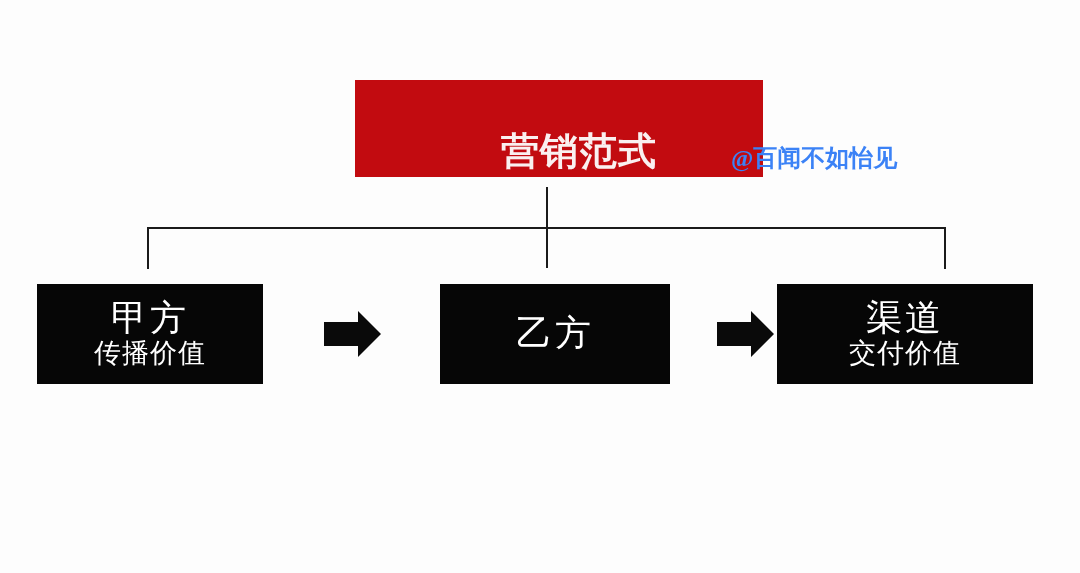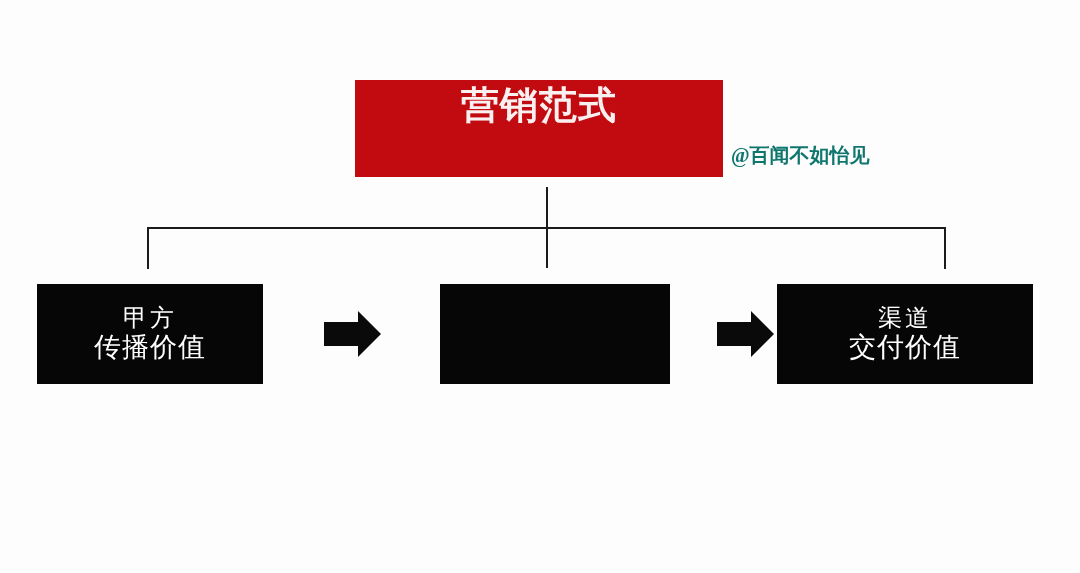--- a/index.html
+++ b/index.html
@@ -15,38 +15,39 @@
     overflow: hidden;
   }
 
   
   .title-box {
     position: absolute;
     left: 355px; top: 80px;
     width: 368px; height: 97px;
     background: var(--title-bg, #c20b10);
     display: flex;
-    align-items: flex-start;
+    align-items: flex-end;
     justify-content: center;
+    padding-left: 40px;
   }
   .title-box .title-text {
     color: var(--title-color, #faf0f0);
     font-size: 38px;
     font-weight: 600;
     letter-spacing: 1px;
     white-space: nowrap;
   }
 
   
   .watermark {
     position: absolute;
     left: 731px; top: 142px;
-    font-size: 20px;
+    font-size: 24px;
     font-weight: 700;
-    color: #0f766e;
+    color: #3b82f6;
     white-space: nowrap;
   }
 
   
   .line {
     position: absolute;
     background: var(--line-color, #1b1b1b);
   }
   .line.stem        { left: 546px; top: 187px; width: 2px;  height: 81px; }
   .line.cross       { left: 147px; top: 227px; width: 799px; height: 2px; }
@@ -63,21 +64,21 @@
     display: flex;
     flex-direction: column;
     align-items: center;
     justify-content: center;
     text-align: center;
   }
   .node.n0 { left: 37px;  width: 226px; }
   .node.n1 { left: 440px; width: 230px; }
   .node.n2 { left: 777px; width: 256px; }
   .node .node-title {
-    font-size: 24px;
+    font-size: 36px;
     line-height: 1.1;
     letter-spacing: 3px;
     white-space: nowrap;
     text-align: center;
   }
   .node .node-subtitle {
     font-size: 27px;
     line-height: 1.15;
     letter-spacing: 1px;
     white-space: nowrap;
@@ -115,20 +116,21 @@
     <div class="node-subtitle">传播价值</div>
   </div>
 
   <div class="flow-arrow a0">
     <svg viewBox="0 0 58 50" aria-hidden="true">
       <path class="arrow-shape" d="M0 13 L34 13 L34 2 L57 25 L34 48 L34 37 L0 37 Z"></path>
     </svg>
   </div>
 
   <div class="node n1">
+    <div class="node-title">乙方</div>
   </div>
 
   <div class="flow-arrow a1">
     <svg viewBox="0 0 58 50" aria-hidden="true">
       <path class="arrow-shape" d="M0 13 L34 13 L34 2 L57 25 L34 48 L34 37 L0 37 Z"></path>
     </svg>
   </div>
 
   <div class="node n2">
     <div class="node-title">渠道</div>

